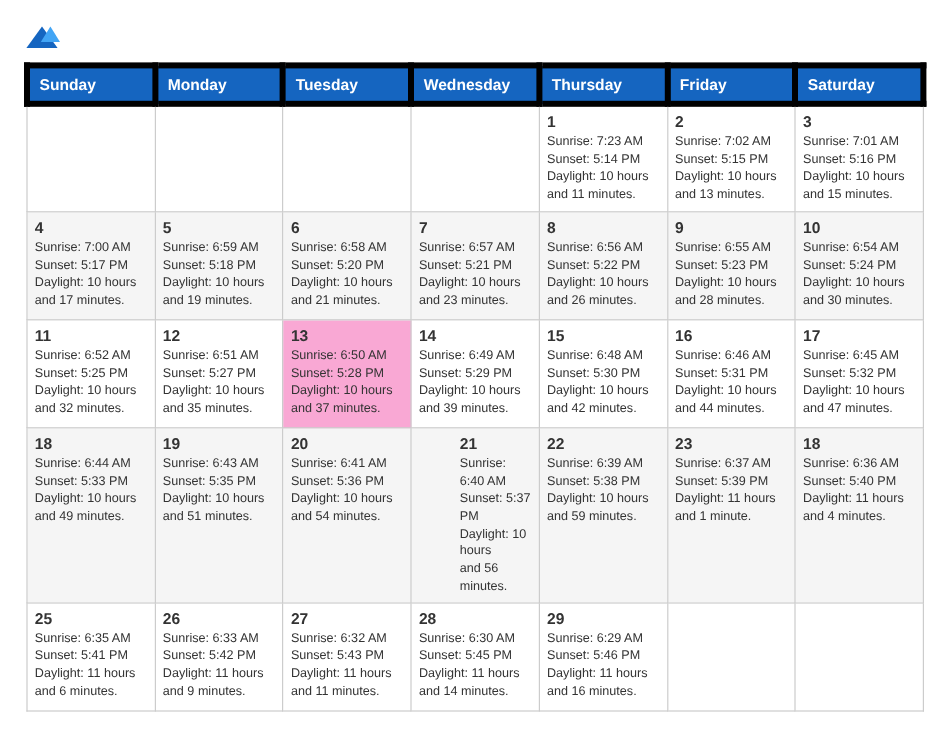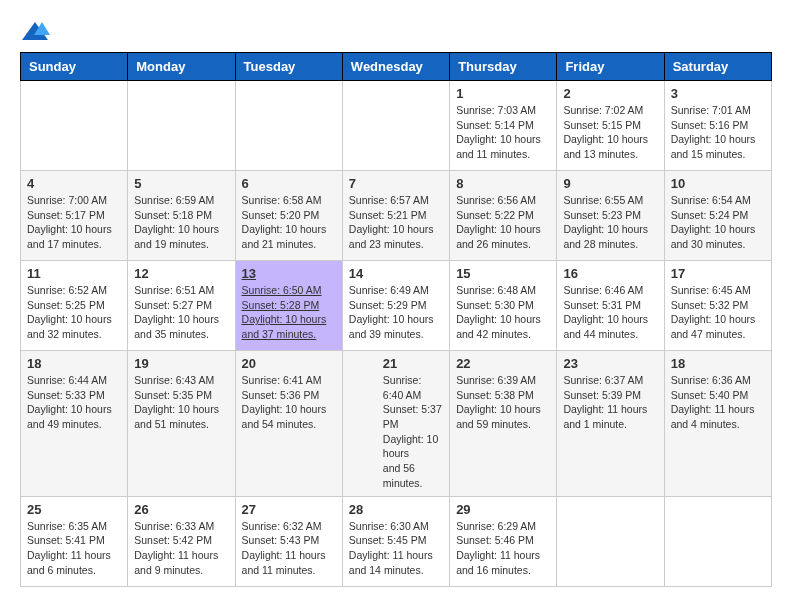--- a/index.html
+++ b/index.html
@@ -52,21 +52,21 @@
       border-collapse: collapse;
       table-layout: fixed;
     }
     th {
       background-color: #1565c0;
       color: #fff;
       text-align: left;
       padding: 6px 8px;
       font-size: 13px;
       font-weight: bold;
-      border: 1px solid #000000;
+      border: 5px solid #000000;
     }
     td {
       border: 1px solid #ccc;
       vertical-align: top;
       padding: 5px 6px;
       font-size: 11px;
       color: #333;
       height: 90px;
     }
     .day-num {
@@ -118,21 +118,21 @@
       </tr>
   </thead>
   <tbody id="calendar-body">
   <tr>
         <td style="background-color: rgb(255, 255, 255);"></td>
         <td style="background-color: rgb(255, 255, 255);"></td>
         <td style="background-color: rgb(255, 255, 255);"></td>
         <td style="background-color: rgb(255, 255, 255);"></td>
         <td style="background-color: rgb(255, 255, 255);">
           <div class="day-num">1</div>
-          <div class="day-info" style="white-space: pre-line;">Sunrise: 7:03 AM
+          <div class="day-info" style="white-space: pre-line;">Sunrise: 7:23 AM
 Sunset: 5:14 PM
 Daylight: 10 hours
 and 11 minutes.</div>
         </td>
         <td style="background-color: rgb(255, 255, 255);">
           <div class="day-num">2</div>
           <div class="day-info" style="white-space: pre-line;">Sunrise: 7:02 AM
 Sunset: 5:15 PM
 Daylight: 10 hours
 and 13 minutes.</div>
@@ -204,21 +204,21 @@
 Daylight: 10 hours
 and 32 minutes.</div>
         </td>
         <td style="background-color: rgb(255, 255, 255);">
           <div class="day-num">12</div>
           <div class="day-info" style="white-space: pre-line;">Sunrise: 6:51 AM
 Sunset: 5:27 PM
 Daylight: 10 hours
 and 35 minutes.</div>
         </td>
-        <td style="background-color: #c4b5fd; text-decoration: underline;">
+        <td style="background-color: #f9a8d4;">
           <div class="day-num">13</div>
           <div class="day-info" style="white-space: pre-line;">Sunrise: 6:50 AM
 Sunset: 5:28 PM
 Daylight: 10 hours
 and 37 minutes.</div>
         </td>
         <td style="background-color: rgb(255, 255, 255);">
           <div class="day-num">14</div>
           <div class="day-info" style="white-space: pre-line;">Sunrise: 6:49 AM
 Sunset: 5:29 PM

